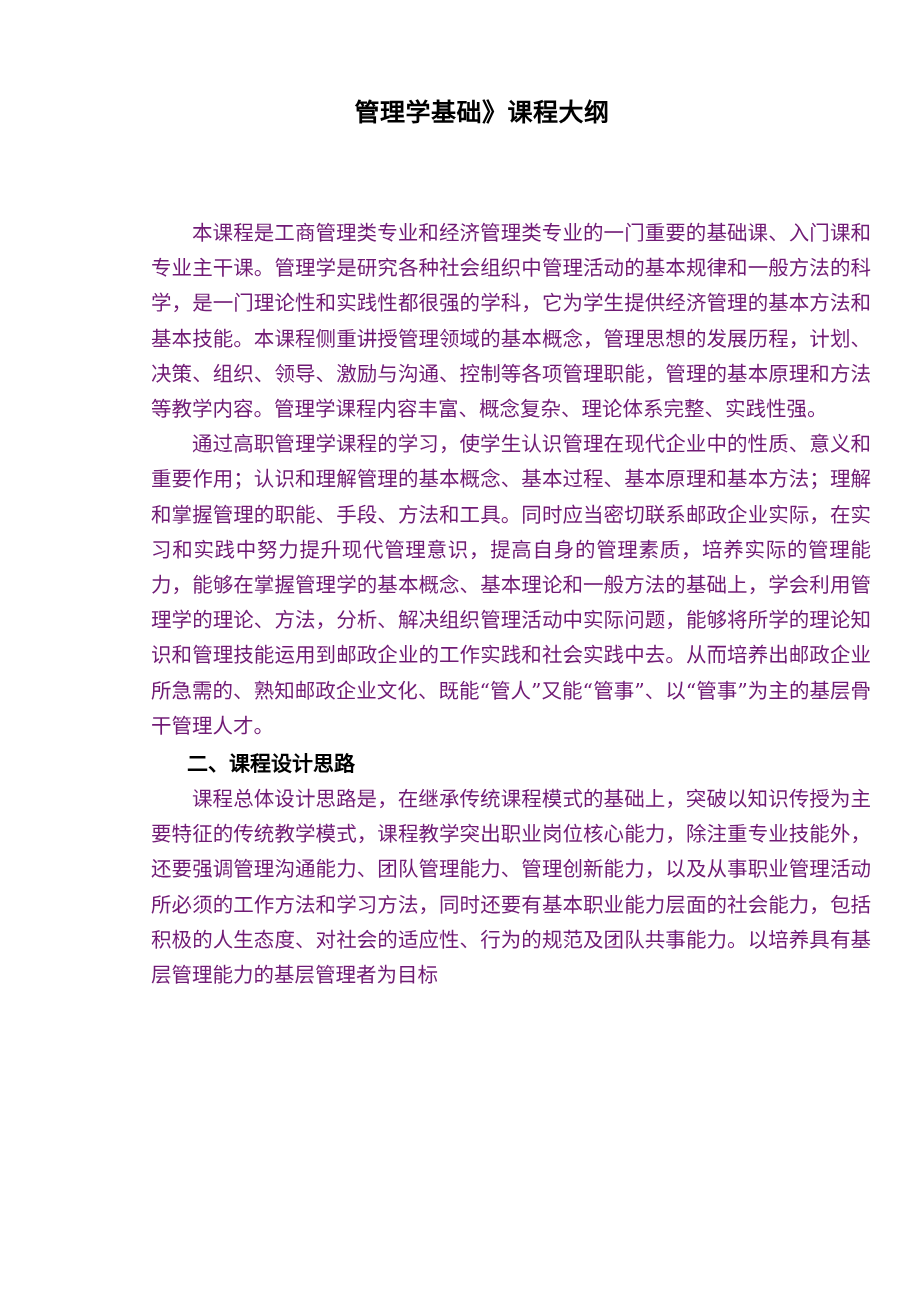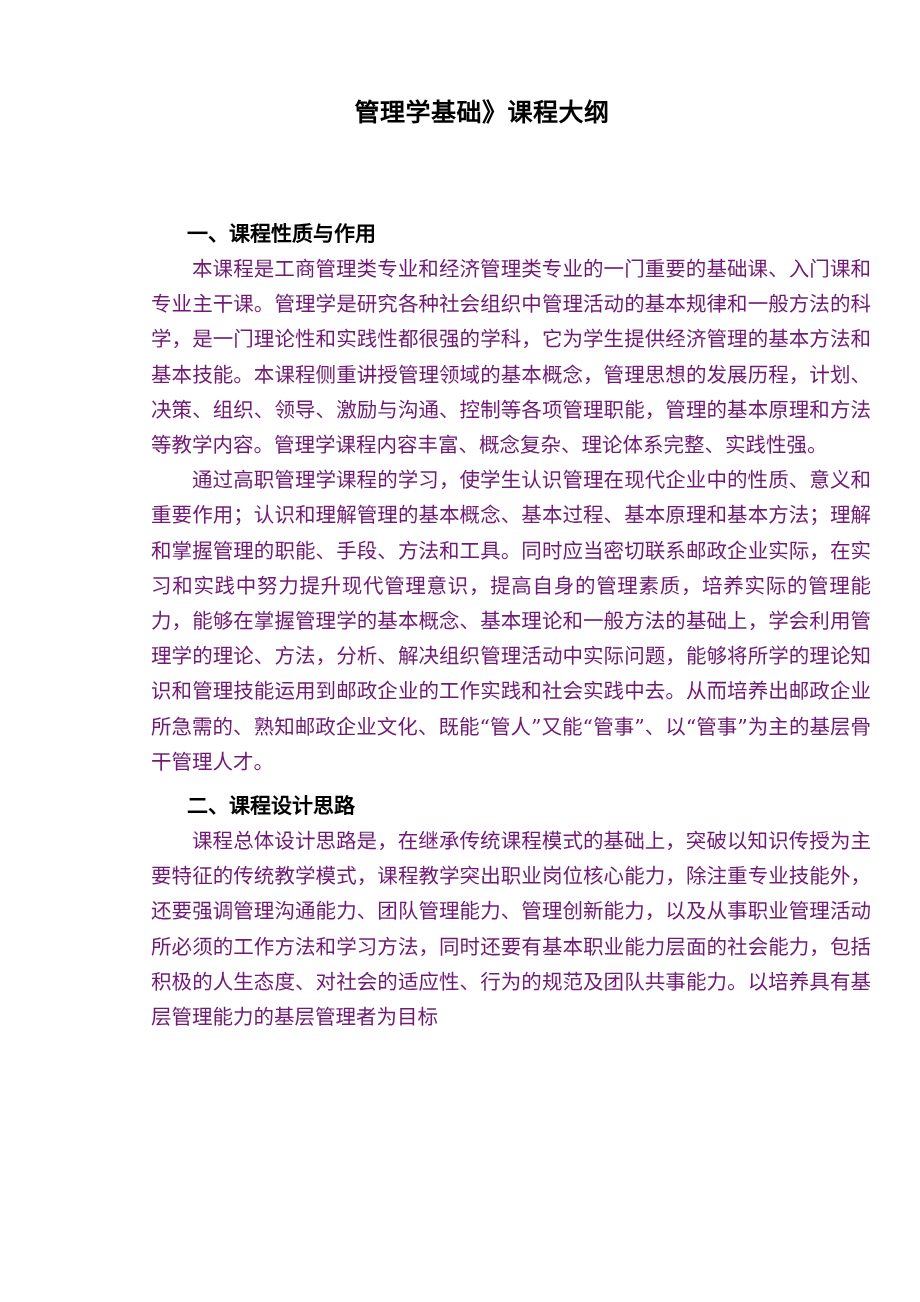--- a/index.html
+++ b/index.html
@@ -71,38 +71,37 @@
     margin: 0;
     color: #701a75;
     word-break: break-all;
     hyphens: none;
   }
 
   
   .para + .para { margin-top: 0; }
 
   .heading-1 { margin-top: 0; }
-  .heading-2 { margin-top: 8px; }
+  .heading-2 { margin-top: 2px; }
 
   
   .para-clipped { }
 </style>
 </head>
 <body>
 
 <div class="page">
 
   <h1 class="doc-title">管理学基础》课程大纲</h1>
 
   <div class="title-gap"></div>
 
   <div class="content" style="position:static;margin-left:107px;">
 
     <section>
-      <h2 class="section-heading heading-1">一、课程性质与作用</h2>
 
       <p class="para">本课程是工商管理类专业和经济管理类专业的一门重要的基础课、入门课和专业主干课。管理学是研究各种社会组织中管理活动的基本规律和一般方法的科学，是一门理论性和实践性都很强的学科，它为学生提供经济管理的基本方法和基本技能。本课程侧重讲授管理领域的基本概念，管理思想的发展历程，计划、决策、组织、领导、激励与沟通、控制等各项管理职能，管理的基本原理和方法等教学内容。管理学课程内容丰富、概念复杂、理论体系完整、实践性强。</p>
 
       <p class="para">通过高职管理学课程的学习，使学生认识管理在现代企业中的性质、意义和重要作用；认识和理解管理的基本概念、基本过程、基本原理和基本方法；理解和掌握管理的职能、手段、方法和工具。同时应当密切联系邮政企业实际，在实习和实践中努力提升现代管理意识，提高自身的管理素质，培养实际的管理能力，能够在掌握管理学的基本概念、基本理论和一般方法的基础上，学会利用管理学的理论、方法，分析、解决组织管理活动中实际问题，能够将所学的理论知识和管理技能运用到邮政企业的工作实践和社会实践中去。从而培养出邮政企业所急需的、熟知邮政企业文化、既能“管人”又能“管事”、以“管事”为主的基层骨干管理人才。</p>
     </section>
 
     <section>
       <h2 class="section-heading heading-2">二、课程设计思路</h2>
 
 

